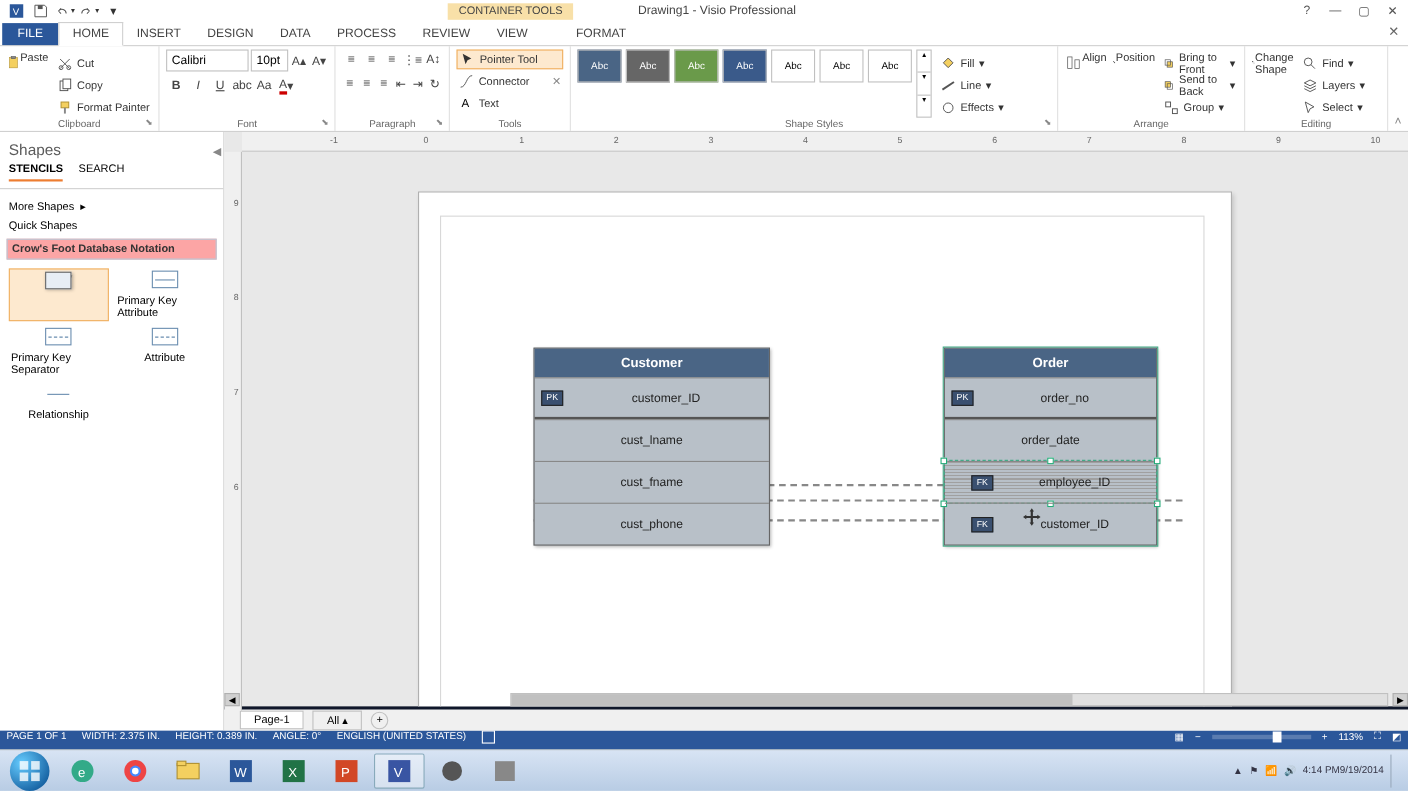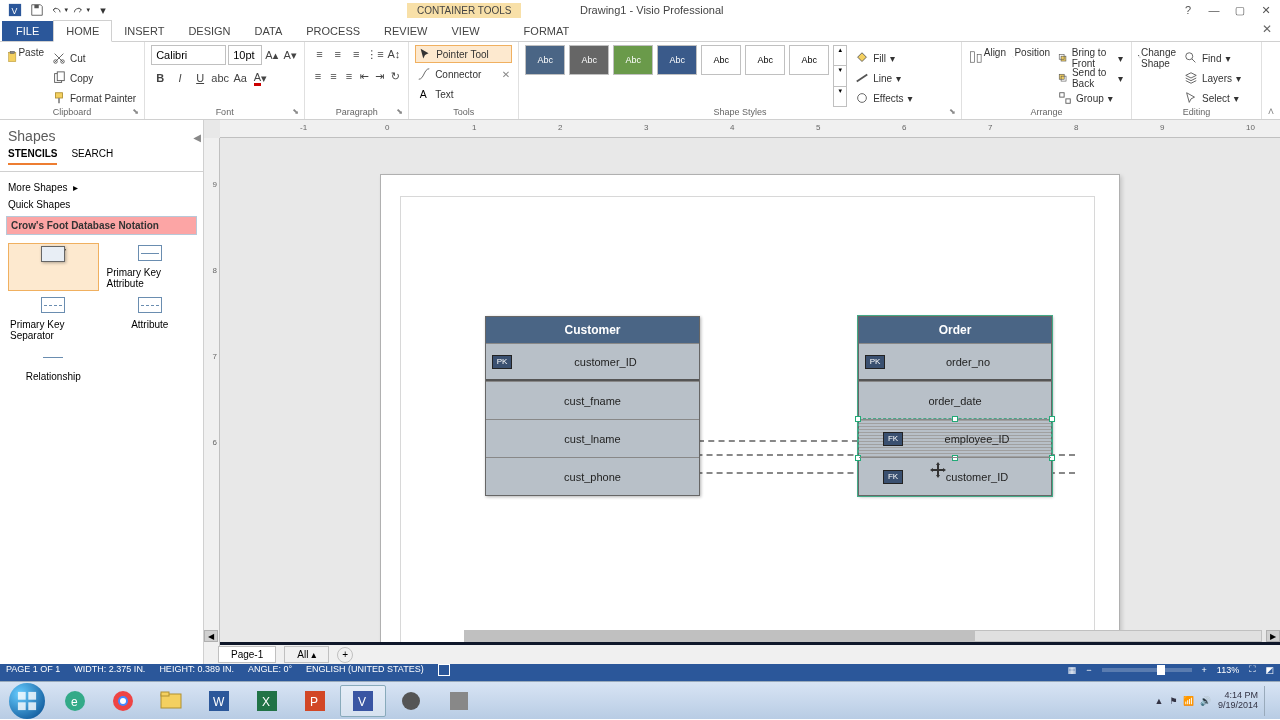--- a/index.html
+++ b/index.html
@@ -109,21 +109,21 @@
 .zoom-slider { width: 90px; height: 4px; background: #5a7cb0; position: relative;}
 .zoom-thumb { position: absolute; left: 55px; top: -3px; width: 8px; height: 10px; background: #fff;}
 
 
 .taskbar { height: 38px; background: linear-gradient(#d8e4f4, #b8cce4); display: flex; align-items: center; padding: 0 4px; gap: 2px; border-top: 1px solid #9ab;}
 .task-btn { width: 46px; height: 32px; display: flex; align-items: center; justify-content: center; cursor: pointer; border-radius: 2px;}
 .task-btn.active { background: rgba(255,255,255,0.4); border: 1px solid #8ab;}
 .task-btn svg, .task-btn .ico { width: 26px; height: 26px;}
 .start-orb { width: 36px; height: 36px; border-radius: 18px; background: radial-gradient(circle at 30% 30%, #6cf, #048); display:flex; align-items:center; justify-content:center;}
 .tray { margin-left: auto; display: flex; align-items: center; gap: 6px; color: #334; font-size: 9px; padding-right: 4px;}
-.tray-time { display: flex; flex-direction: column; align-items: flex-end; line-height: 1.1;}
+.tray-time { display: flex; flex-direction: row; align-items: flex-end; line-height: 1.1;}
 
 .dd { font-size: 7px; margin-left: 2px;}
 </style>
 </head>
 <body>
 
 <div class="titlebar">
   <div class="qat">
     <div class="qat-btn">
         <svg viewBox="0 0 16 16">
@@ -450,24 +450,24 @@
       <div class="rel-line" style="left:265px; top:316px; width:590px"></div>
       <div class="rel-line" style="left:265px; top:334px; width:590px"></div>
 
       <div class="entity" style="left:265px; top:178px; width:215px">
         <div class="entity-hdr">Customer</div>
         <div class="entity-row pk-sep">
           <div class="key-badge">PK</div>
           <div class="row-text">customer_ID</div>
         </div>
         <div class="entity-row">
+            <div class="row-text">cust_lname</div>
+          </div>
+        <div class="entity-row">
             <div class="row-text">cust_fname</div>
-          </div>
-        <div class="entity-row">
-            <div class="row-text">cust_lname</div>
           </div>
         <div class="entity-row">
             <div class="row-text">cust_phone</div>
           </div>
       </div>
 
       <div class="entity selected" style="left:638px; top:178px; width:194px">
         <div class="entity-hdr">Order</div>
         <div class="entity-row pk-sep">
           <div class="key-badge">PK</div>

